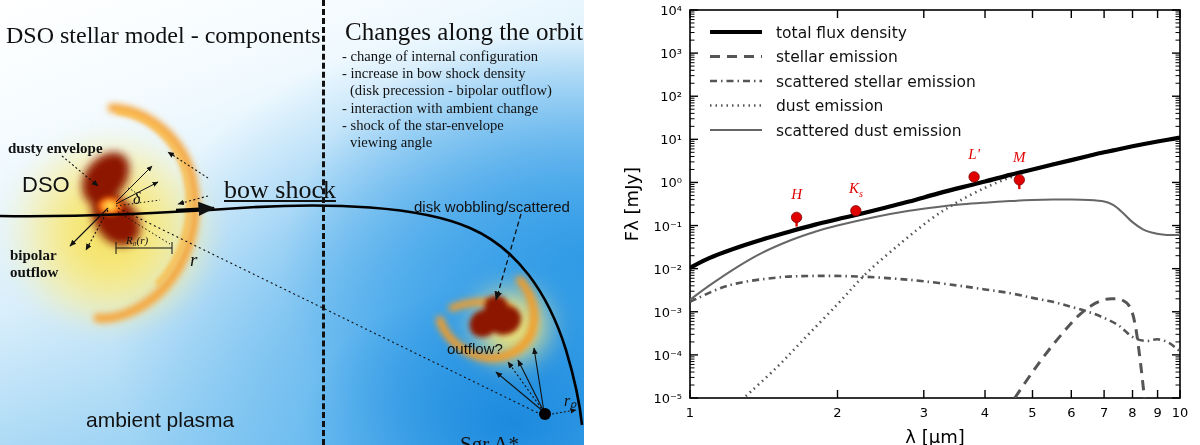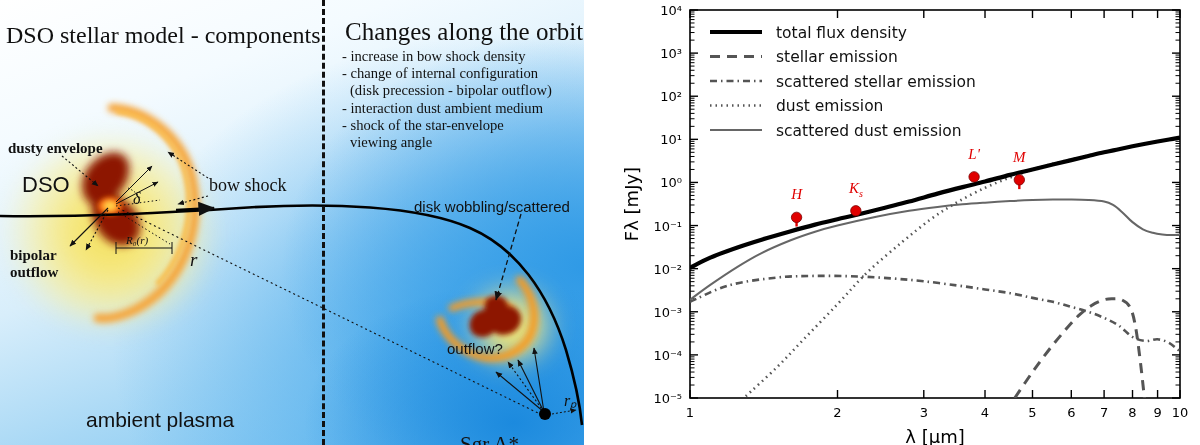--- a/index.html
+++ b/index.html
@@ -40,21 +40,21 @@
   }
   #bullets div { white-space:nowrap; }
   #bullets div.ind { padding-left:8px; }
 
   .lbl {
     position:absolute; color:#111; white-space:nowrap;
     font-family:"Liberation Serif", serif;
   }
   #lbl-dusty    { left:8px;   top:140px; font-size:15px; font-weight:bold; }
   #lbl-dso      { left:22px;  top:172px; font-size:22px; font-family:"Liberation Sans",sans-serif;}
-  #lbl-bow      { left:209px; top:175px; font-size:18px; }
+  #lbl-bow      { left:224px; top:175px; font-size:26px;text-decoration:underline; }
   #lbl-bipolar  { left:10px;  top:247px; font-size:15px; font-weight:bold; line-height:17px;}
   #lbl-delta    { left:133px; top:190px; font-size:16px; font-style:italic;}
   #lbl-R0       { left:126px; top:234px; font-size:11px; font-style:italic;}
   #lbl-r        { left:190px; top:249px; font-size:19px; font-style:italic;}
   #lbl-ambient  { left:86px;  top:408px; font-size:21px; font-family:"Liberation Sans",sans-serif;}
   #lbl-wobble   { left:414px; top:198px; font-size:15px; font-family:"Liberation Sans",sans-serif;}
   #lbl-outflow  { left:447px; top:340px; font-size:15px; font-family:"Liberation Sans",sans-serif;}
   #lbl-sgra     { left:460px; top:410px; font-size:21px;margin-top:22px; }
   #lbl-rp       { left:564px; top:389px; font-size:16px; font-style:italic;}
 
@@ -194,24 +194,24 @@
 
       <path d="M552,414 L576,410" stroke="#111" stroke-width="1" fill="none" stroke-dasharray="2,2" marker-end="url(#arrowS)"></path>
     </svg>
 
     <div class="divider"></div>
 
     <div class="panel-title" id="title-left">DSO stellar model - components</div>
     <div class="panel-title" id="title-right">Changes along the orbit</div>
 
     <div id="bullets">
+      <div>- change of internal configuration</div>
       <div>- increase in bow shock density</div>
-      <div>- change of internal configuration</div>
       <div class="ind">(disk precession - bipolar outflow)</div>
-      <div>- interaction dust ambient medium</div>
+      <div>- interaction with ambient change</div>
       <div>- shock of the star-envelope</div>
       <div class="ind">viewing angle</div>
     </div>
 
     <div class="lbl" id="lbl-dusty">dusty envelope</div>
     <div class="lbl" id="lbl-dso">DSO</div>
     <div class="lbl" id="lbl-bow">bow shock</div>
     <div class="lbl" id="lbl-bipolar">
       <span>bipolar</span><br>
       <span>outflow</span>

